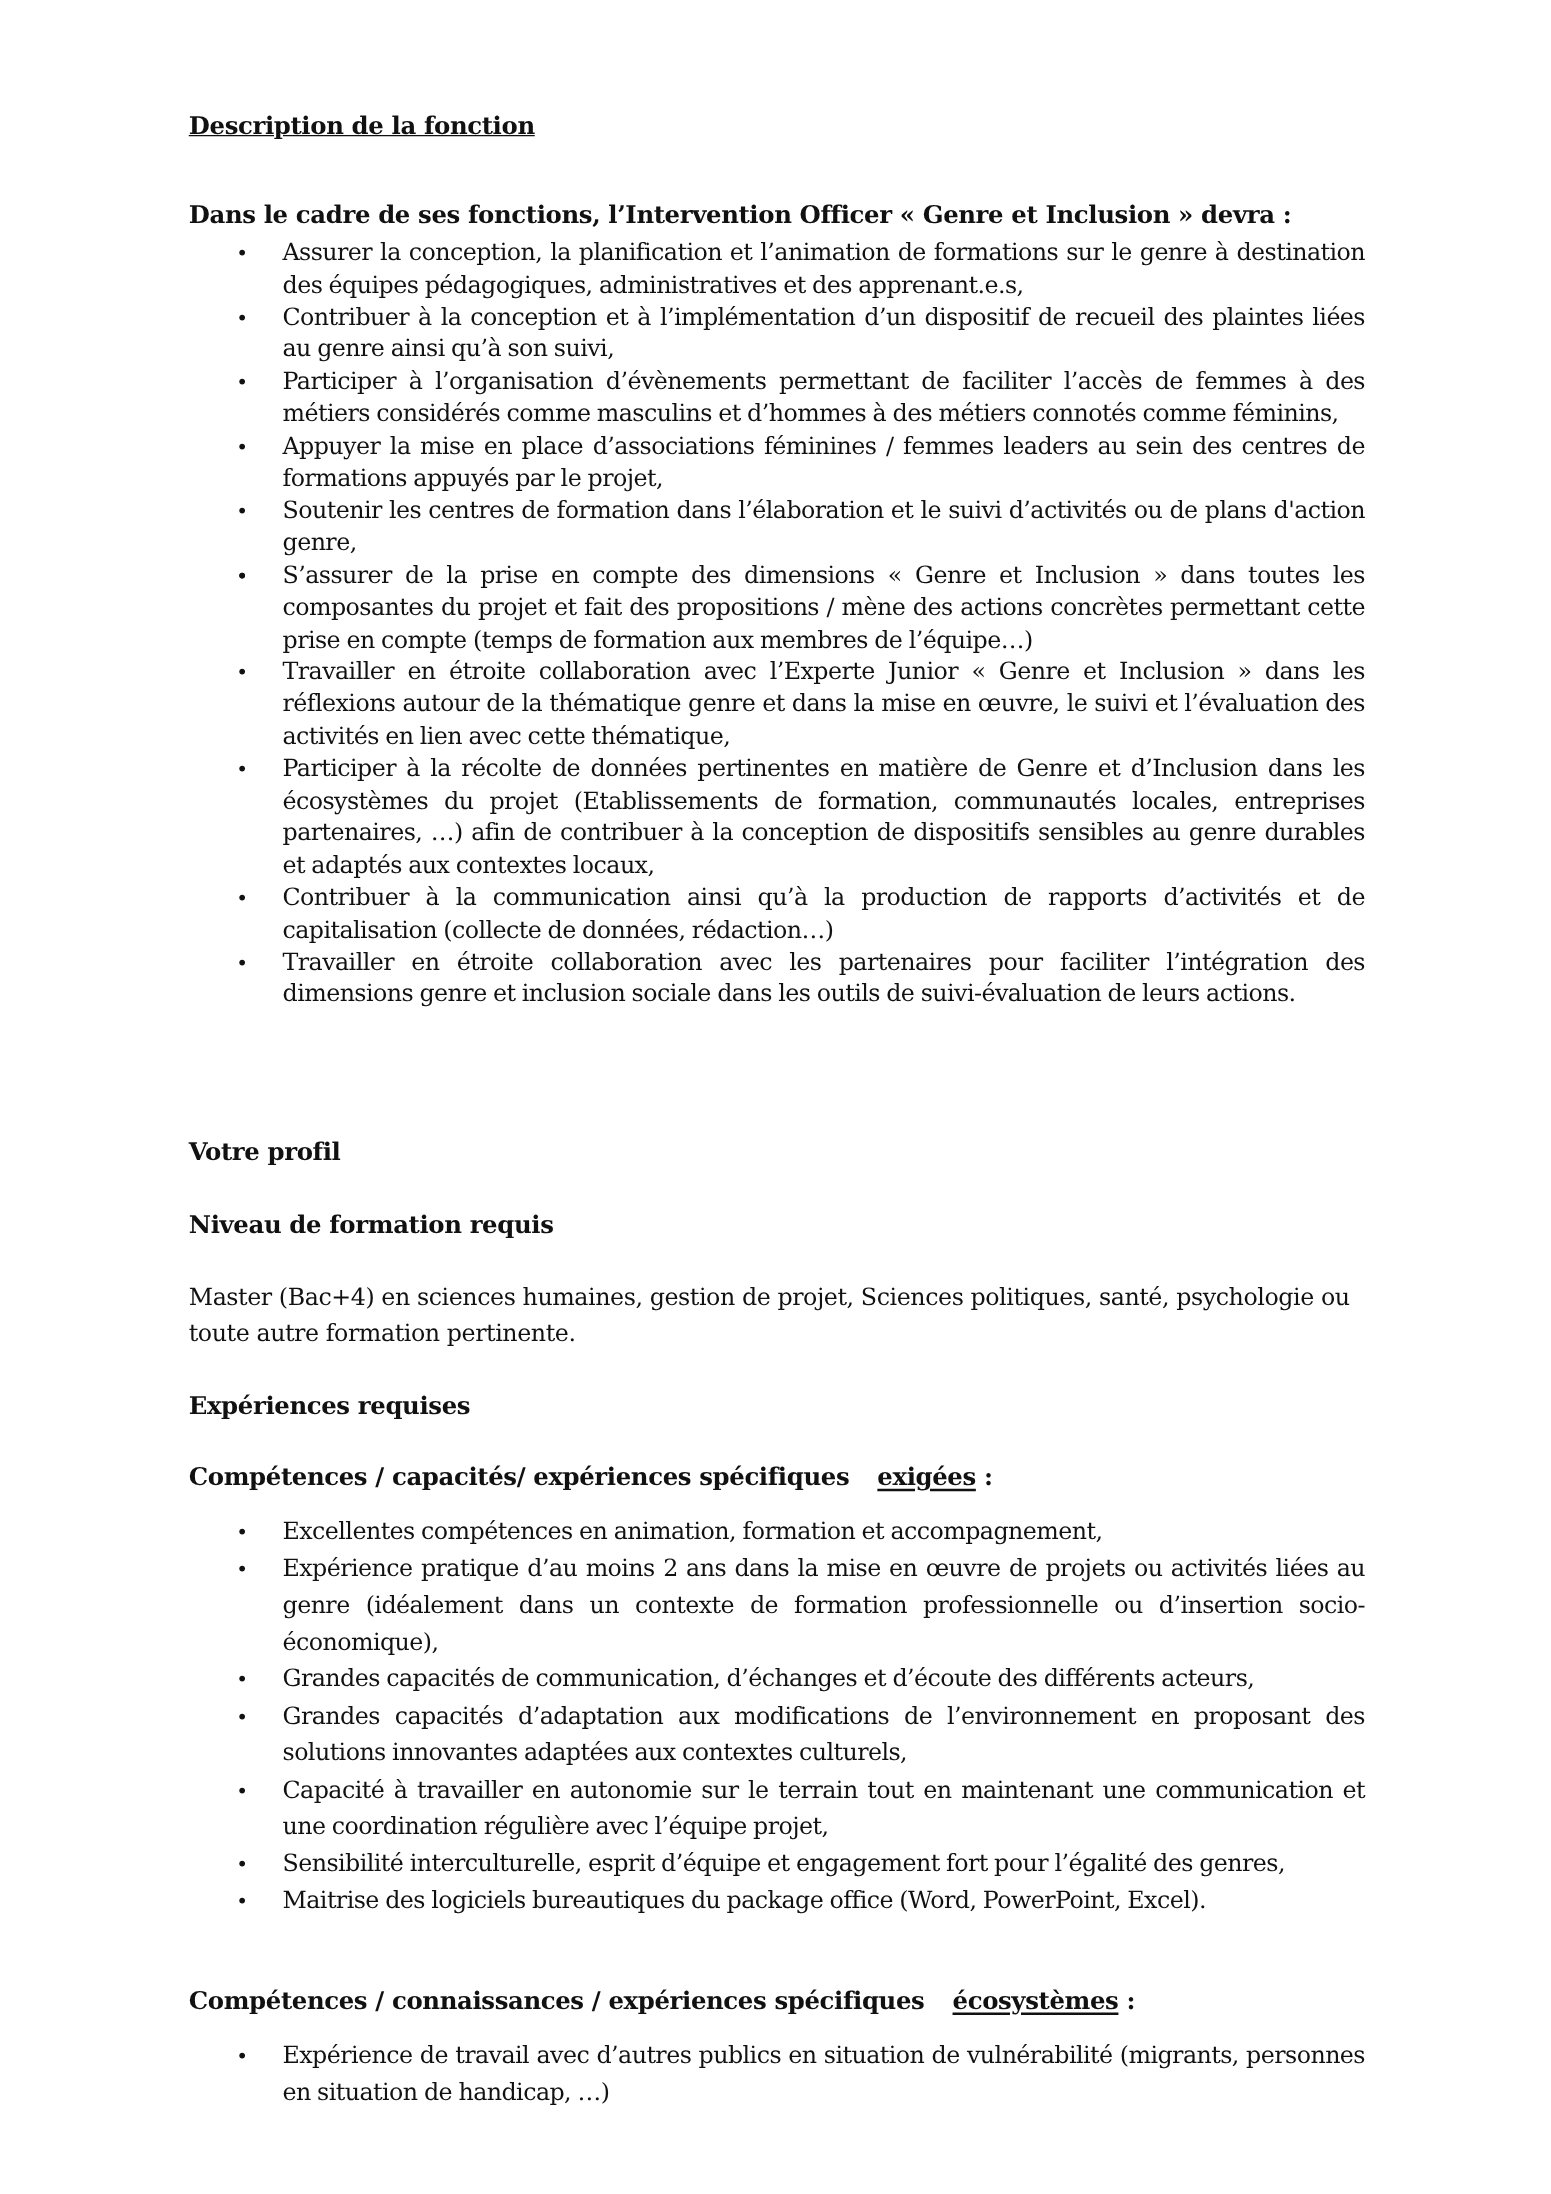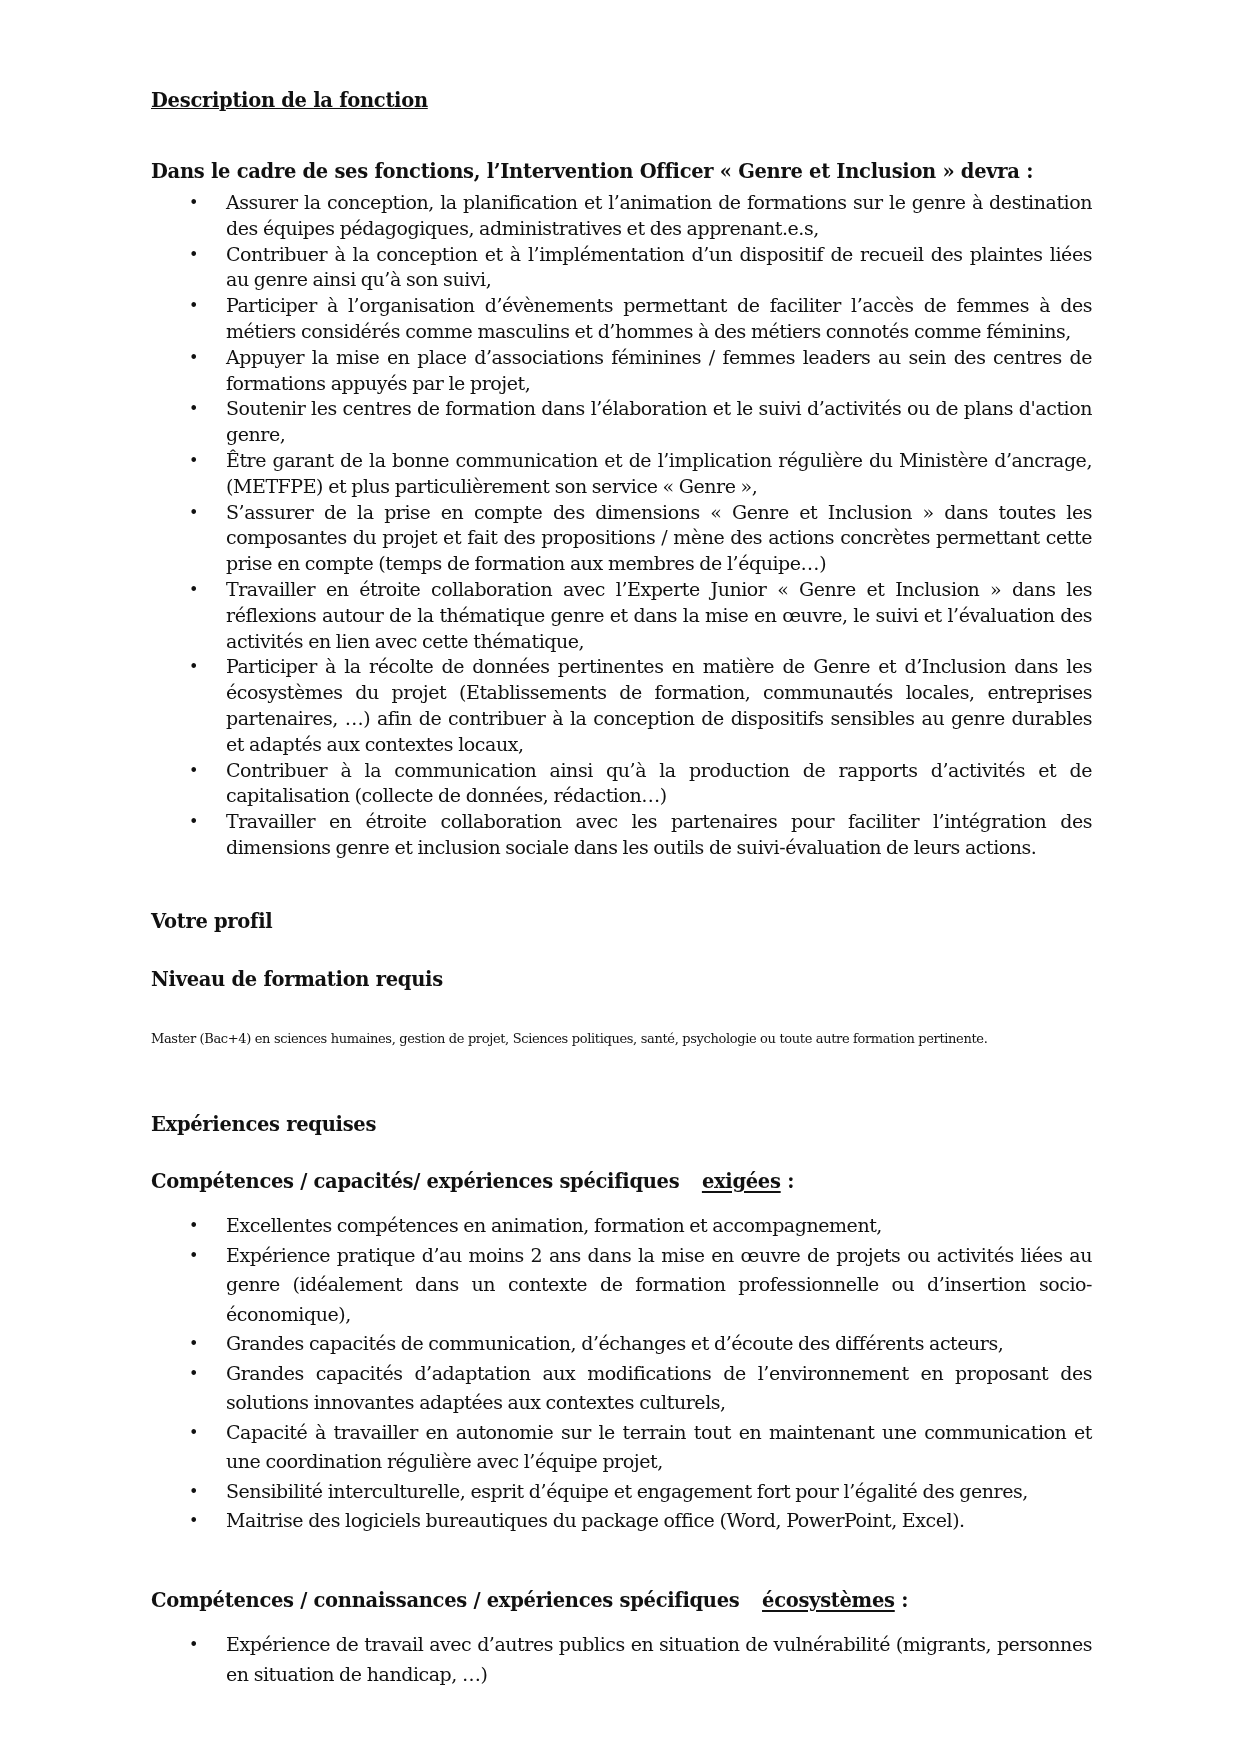--- a/index.html
+++ b/index.html
@@ -1,21 +1,21 @@
 <!DOCTYPE html>
 <html><head>
 <meta charset="utf-8">
 <style>
   html, body { margin: 0; padding: 0; background: #ffffff; }
   body { width: 1241px; height: 1755px; position: relative; overflow: hidden;
          font-family: "DejaVu Serif", "Liberation Serif", serif; color: #111111; }
   .page { position: absolute; left: 151px; top: 0; width: 941px; }
   .h { position: absolute; left: 0; font-weight: bold; font-size: 19.5px; line-height: 26px;
        white-space: nowrap; letter-spacing: -0.3px; }
-  .p { position: absolute; left: 0; width: 941px; font-size: 13px; line-height: 29px;
+  .p { position: absolute; left: 0; width: 941px; font-size: 19px; line-height: 29px;
        letter-spacing: -0.35px; }
   .list { position: absolute; left: 0; width: 941px; margin: 0; padding: 0; list-style: none; }
   .li { position: relative; padding-left: 75px; font-size: 19px; line-height: 25.8px;
         text-align: justify; letter-spacing: -0.45px; word-spacing: -0.5px; }
   .li.spaced { line-height: 29.5px; }
   .bullet { position: absolute; left: 38px; top: 0; width: 20px; text-align: left; font-size: 16px; }
   u { text-decoration: underline; text-decoration-thickness: 1.5px; text-underline-offset: 3px; margin-left: 16px; }
 </style>
 </head>
 <body>
@@ -25,21 +25,21 @@
   <div class="h" style="top:88px;text-decoration:underline;">Description de la fonction</div>
 
   <div class="h" style="top:159px;">Dans le cadre de ses fonctions, l’Intervention Officer « Genre et Inclusion » devra :</div>
 
   <ul class="list" style="top:190px;">
     <li class="li"><span class="bullet">•</span><span>Assurer la conception, la planification et l’animation de formations sur le genre à destination des équipes pédagogiques, administratives et des apprenant.e.s,</span></li>
     <li class="li"><span class="bullet">•</span><span>Contribuer à la conception et à l’implémentation d’un dispositif de recueil des plaintes liées au genre ainsi qu’à son suivi,</span></li>
     <li class="li"><span class="bullet">•</span><span>Participer à l’organisation d’évènements permettant de faciliter l’accès de femmes à des métiers considérés comme masculins et d’hommes à des métiers connotés comme féminins,</span></li>
     <li class="li"><span class="bullet">•</span><span>Appuyer la mise en place d’associations féminines / femmes leaders au sein des centres de formations appuyés par le projet,</span></li>
     <li class="li"><span class="bullet">•</span><span>Soutenir les centres de formation dans l’élaboration et le suivi d’activités ou de plans d'action genre,</span></li>
-    <li class="li"><span class="bullet">•</span><span>Être garant de la bonne communication et de l’implication régulière du Ministère d’ancrage, (METFPE) et plus particulièrement son service « Genre »,</span></li>
+    <li class="li"><span class="bullet">•</span></li>
     <li class="li"><span class="bullet">•</span><span>S’assurer de la prise en compte des dimensions « Genre et Inclusion » dans toutes les composantes du projet et fait des propositions / mène des actions concrètes permettant cette prise en compte (temps de formation aux membres de l’équipe…)</span></li>
     <li class="li"><span class="bullet">•</span><span>Travailler en étroite collaboration avec l’Experte Junior « Genre et Inclusion » dans les réflexions autour de la thématique genre et dans la mise en œuvre, le suivi et l’évaluation des activités en lien avec cette thématique,</span></li>
     <li class="li"><span class="bullet">•</span><span>Participer à la récolte de données pertinentes en matière de Genre et d’Inclusion dans les écosystèmes du projet (Etablissements de formation, communautés locales, entreprises partenaires, …) afin de contribuer à la conception de dispositifs sensibles au genre durables et adaptés aux contextes locaux,</span></li>
     <li class="li"><span class="bullet">•</span><span>Contribuer à la communication ainsi qu’à la production de rapports d’activités et de capitalisation (collecte de données, rédaction…)</span></li>
     <li class="li"><span class="bullet">•</span><span>Travailler en étroite collaboration avec les partenaires pour faciliter l’intégration des dimensions genre et inclusion sociale dans les outils de suivi-évaluation de leurs actions.</span></li>
   </ul>
 
   <div class="h" style="top:909px;">Votre profil</div>
 
   <div class="h" style="top:967px;">Niveau de formation requis</div>

